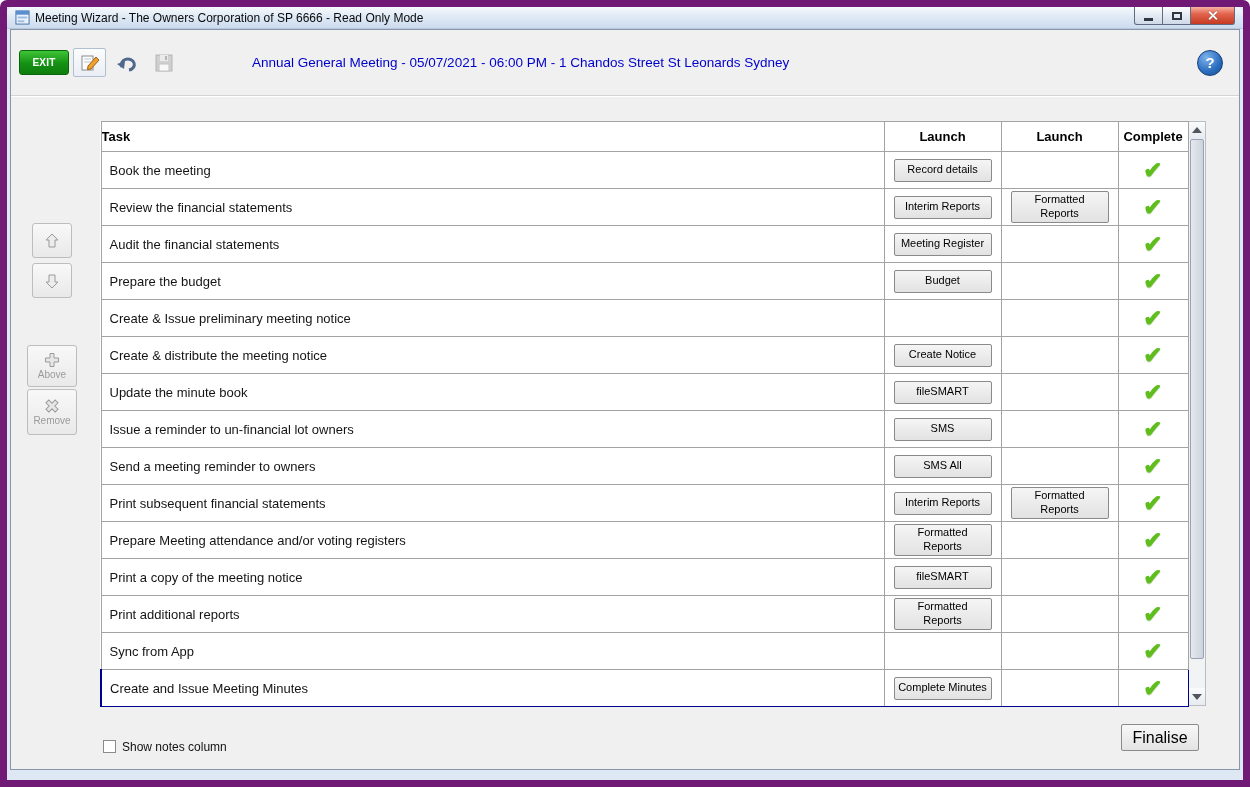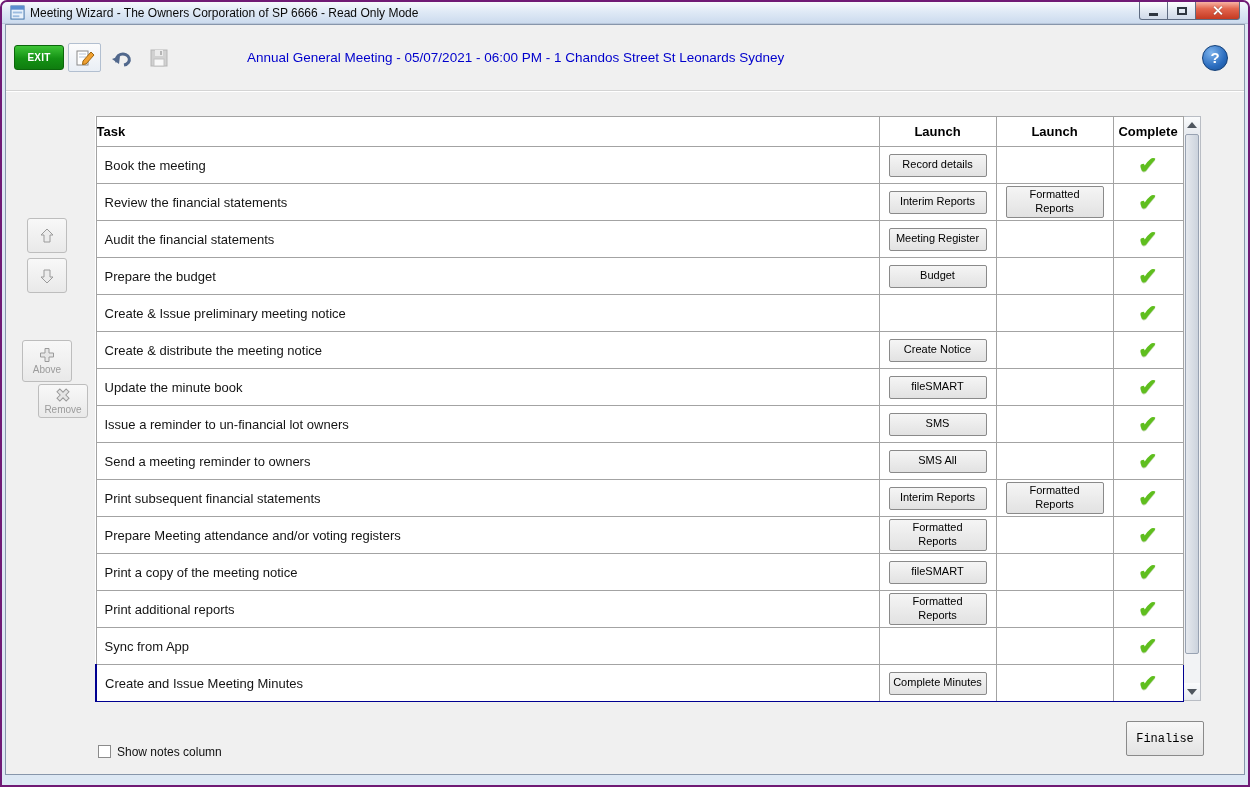--- a/index.html
+++ b/index.html
@@ -1,19 +1,19 @@
 <!DOCTYPE html>
 <html><head>
 <meta charset="utf-8">
 <style>
   * { margin:0; padding:0; box-sizing:border-box; }
   html,body { width:1250px; height:787px; background:#fff; font-family:"Liberation Sans", sans-serif; }
 
   .window { position:relative; width:1250px; height:787px; background:#dde8f4;
-            border:2px solid #701a75; border-radius:7px 7px 0 0; overflow:hidden; }
+            border:7px solid #701a75; border-radius:7px 7px 0 0; overflow:hidden; }
 
   
   .titlebar { position:absolute; top:0; left:0; right:0; height:22px; display:flex; align-items:center;
               padding:0 8px; background:linear-gradient(#f6f9fc,#e0eaf6 45%,#ccdbee);
               border-bottom:1px solid #b9c7da; border-radius:6px 6px 0 0; }
   .titlebar-icon { width:15px; height:15px; margin-right:5px; flex:0 0 auto; }
   .titlebar-text { font-size:12px; color:#0a0a0a; white-space:nowrap; overflow:hidden; flex:1; }
   .win-controls { position:absolute; top:0; right:8px; display:flex; }
   .win-btn { width:29px; height:18px; border:1px solid #5e6b81; border-top:none; margin-left:-1px;
              display:flex; align-items:center; justify-content:center;
@@ -51,21 +51,21 @@
 
   
   .main { position:absolute; top:68px; left:0; right:0; bottom:0; }
 
   .side-btn { position:absolute; display:flex; flex-direction:column; align-items:center;
               justify-content:center; gap:1px; background:linear-gradient(#f8f8f8,#e9e9e9);
               border:1px solid #bdbdbd; border-radius:3px; color:#9b9b9b; font-size:10px; cursor:default; }
   #btn-move-up   { left:21px; top:125px; width:40px; height:35px; }
   #btn-move-down { left:21px; top:165px; width:40px; height:35px; }
   #btn-add-above { left:16px; top:247px; width:50px; height:42px; }
-  #btn-remove    { left:16px; top:291px; width:50px; height:34px;margin-left:16px; }
+  #btn-remove    { left:16px; top:291px; width:50px; height:46px; }
 
   
   .table-area { position:absolute; left:89px; top:23px; display:flex; align-items:flex-start; }
   table.task-table { border-collapse:collapse; table-layout:fixed; width:1087px; background:#fff;
                      border:1px solid #6f6f6f; }
   .task-table th, .task-table td { border:1px solid #a3a3a3; overflow:hidden; }
   .task-table thead th { height:30px; font-size:13px; font-weight:bold; color:#000;
                          background:#fff; text-align:center; }
   .task-table thead th.task-h { text-align:left; padding-left:0;margin-left:19px; }
   .task-table tbody tr { height:37px; }
@@ -92,22 +92,22 @@
       border-left:5px solid transparent; border-right:5px solid transparent; border-top:6px solid #4f565f; }
   .sb-track { flex:1; position:relative; background:#f2f3f5; }
   .sb-thumb { position:absolute; top:0; left:1px; right:1px; height:520px;
               background:linear-gradient(90deg,#e6e9ee,#ccd3dd); border:1px solid #98a2b2; border-radius:2px; }
 
   
   .notes-row { position:absolute; left:92px; bottom:15px; display:flex; align-items:flex-start; gap:6px; }
   .notes-checkbox { appearance:none; -webkit-appearance:none; width:13px; height:13px;
                     border:1px solid #8b8b8b; background:#fff; cursor:default; }
   .notes-label { font-size:12px; color:#111; }
-  .finalise-btn { position:absolute; right:40px; bottom:18px; width:78px; height:35px; font-size:12px;
-                  font-family:Liberation Mono, monospace; background:linear-gradient(#f8f8f8,#e3e3e3);
+  .finalise-btn { position:absolute; right:40px; bottom:18px; width:78px; height:27px; font-size:16px;
+                  font-family:Liberation Sans, sans-serif; background:linear-gradient(#f8f8f8,#e3e3e3);
                   border:1px solid #8a8a8a; border-radius:2px; cursor:default; }
 </style>
 </head>
 <body>
 
 <div class="window">
 
   <div class="titlebar">
     <svg class="titlebar-icon" viewBox="0 0 16 16">
       <rect x="1" y="1" width="14" height="14" fill="#eaf2fb" stroke="#3a6ea5"></rect>

